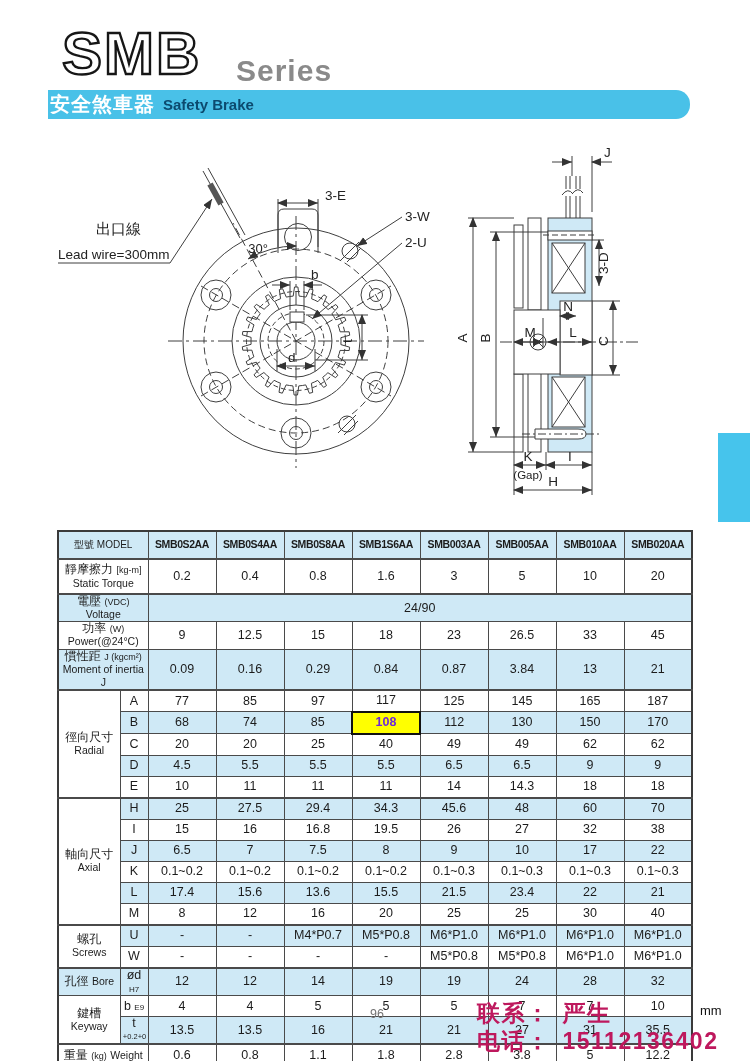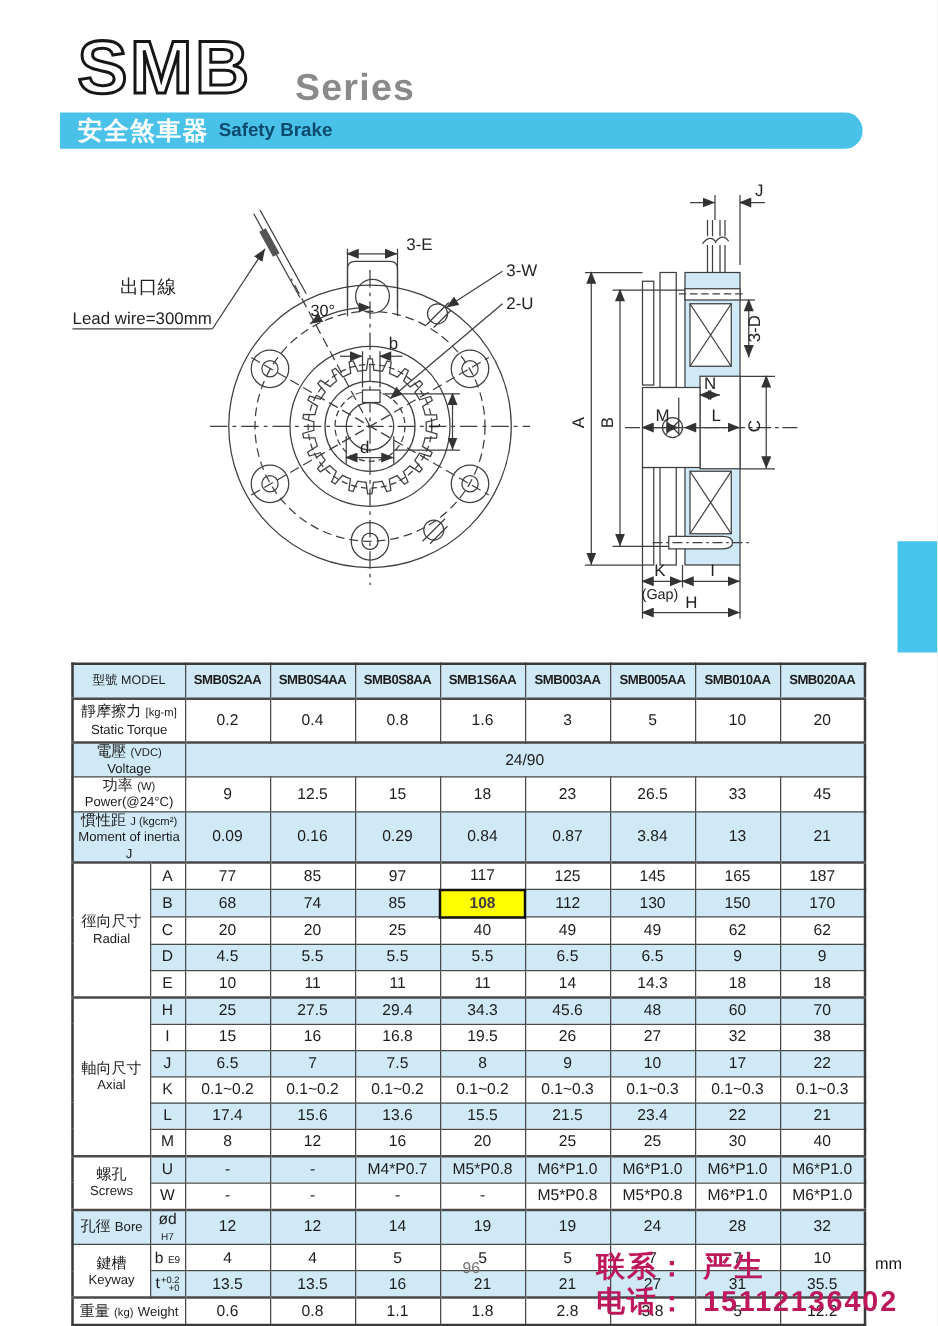--- a/index.html
+++ b/index.html
@@ -3,21 +3,21 @@
 <meta charset="utf-8">
 <style>
   html,body{margin:0;padding:0;background:#e8e8e8;}
   .page{position:relative;width:750px;height:1061px;background:#ffffff;overflow:hidden;
         font-family:"Liberation Sans","DejaVu Sans",sans-serif;color:#1c1c1c;}
   
   .title-row{position:absolute;left:60px;top:20px;height:68px;}
   .series-word{position:absolute;left:176px;top:34px;font-size:30px;font-weight:bold;color:#8a8a8a;letter-spacing:1px;}
   
   .banner{position:absolute;left:48px;top:90px;width:642px;height:29px;background:#49c1e8;
-          border-radius:0 14px 14px 0;display:flex;align-items:center;padding-left:14px;box-sizing:border-box;}
+          border-radius:0 14px 14px 0;display:flex;align-items:center;padding-left:2px;box-sizing:border-box;}
   .banner-zh{color:#fff;font-weight:bold;font-size:20px;letter-spacing:1px;}
   .banner-en{color:#0c4a6e;font-weight:bold;font-size:15px;margin-left:8px;}
   
   .diagram{position:absolute;left:0;top:130px;}
   .diagram text{font-family:"Liberation Sans","DejaVu Sans",sans-serif;fill:#222;}
   .side-tab{position:absolute;left:718px;top:433px;width:32px;height:89px;background:#46c4ec;}
   
   table.spec{position:absolute;left:57px;top:530px;border-collapse:collapse;table-layout:fixed;
              border:2px solid #3a3a3a;}
   table.spec td{border:1px solid #4a4a4a;text-align:center;vertical-align:middle;padding:0 1px;
@@ -27,21 +27,21 @@
   tr.sect td{border-top-width:2px;}
   tr.hdr td{background:#cfe9f6;height:26px;font-size:10px;}
   tr.hdr td.model{font-weight:bold;font-size:10.5px;letter-spacing:-0.4px;}
   tr.tall td{height:33px;}
   td.lbl{text-align:left;padding-left:5px;}
   .zh{font-size:12px;}
   .note{font-size:9px;}
   .en{font-size:10.5px;}
   td.sub{font-size:12.5px;}
   .subnote{font-size:8px;}
-  .tol{display:inline-flex;flex-direction:column;vertical-align:middle;font-size:7.5px;line-height:1;text-align:right;margin-left:1px;}
+  .tol{display:inline-flex;flex-direction:row;vertical-align:middle;font-size:7.5px;line-height:1;text-align:right;margin-left:1px;}
   .tol i{font-style:normal;}
   td.hl{font-weight:bold;}
   
   .pageno{position:absolute;left:355px;top:1007px;width:44px;text-align:center;font-size:12.5px;color:#737373;}
   .unit{position:absolute;left:656px;top:1003px;font-size:13px;color:#111;margin-left:44px;}
   .contact{position:absolute;left:477px;top:999px;color:#be185d;font-weight:bold;font-size:23px;
            letter-spacing:1.5px;line-height:28px;white-space:nowrap;}
   .contact .gap{display:inline-block;width:12px;}
 </style>
 </head>
@@ -294,21 +294,21 @@
           <td>125</td>
           <td>145</td>
           <td>165</td>
           <td>187</td>
         </tr>
         <tr class="shade">
           <td class="sub">B</td>
           <td>68</td>
           <td>74</td>
           <td>85</td>
-          <td class="hl" style="background: rgb(255, 255, 0); color: #404040; border: 2px solid rgb(17, 17, 17);">108</td>
+          <td class="hl" style="background: rgb(255, 255, 0); color: #6d28d9; border: 2px solid rgb(17, 17, 17);">108</td>
           <td>112</td>
           <td>130</td>
           <td>150</td>
           <td>170</td>
         </tr>
         <tr>
           <td class="sub">C</td>
           <td>20</td>
           <td>20</td>
           <td>25</td>

